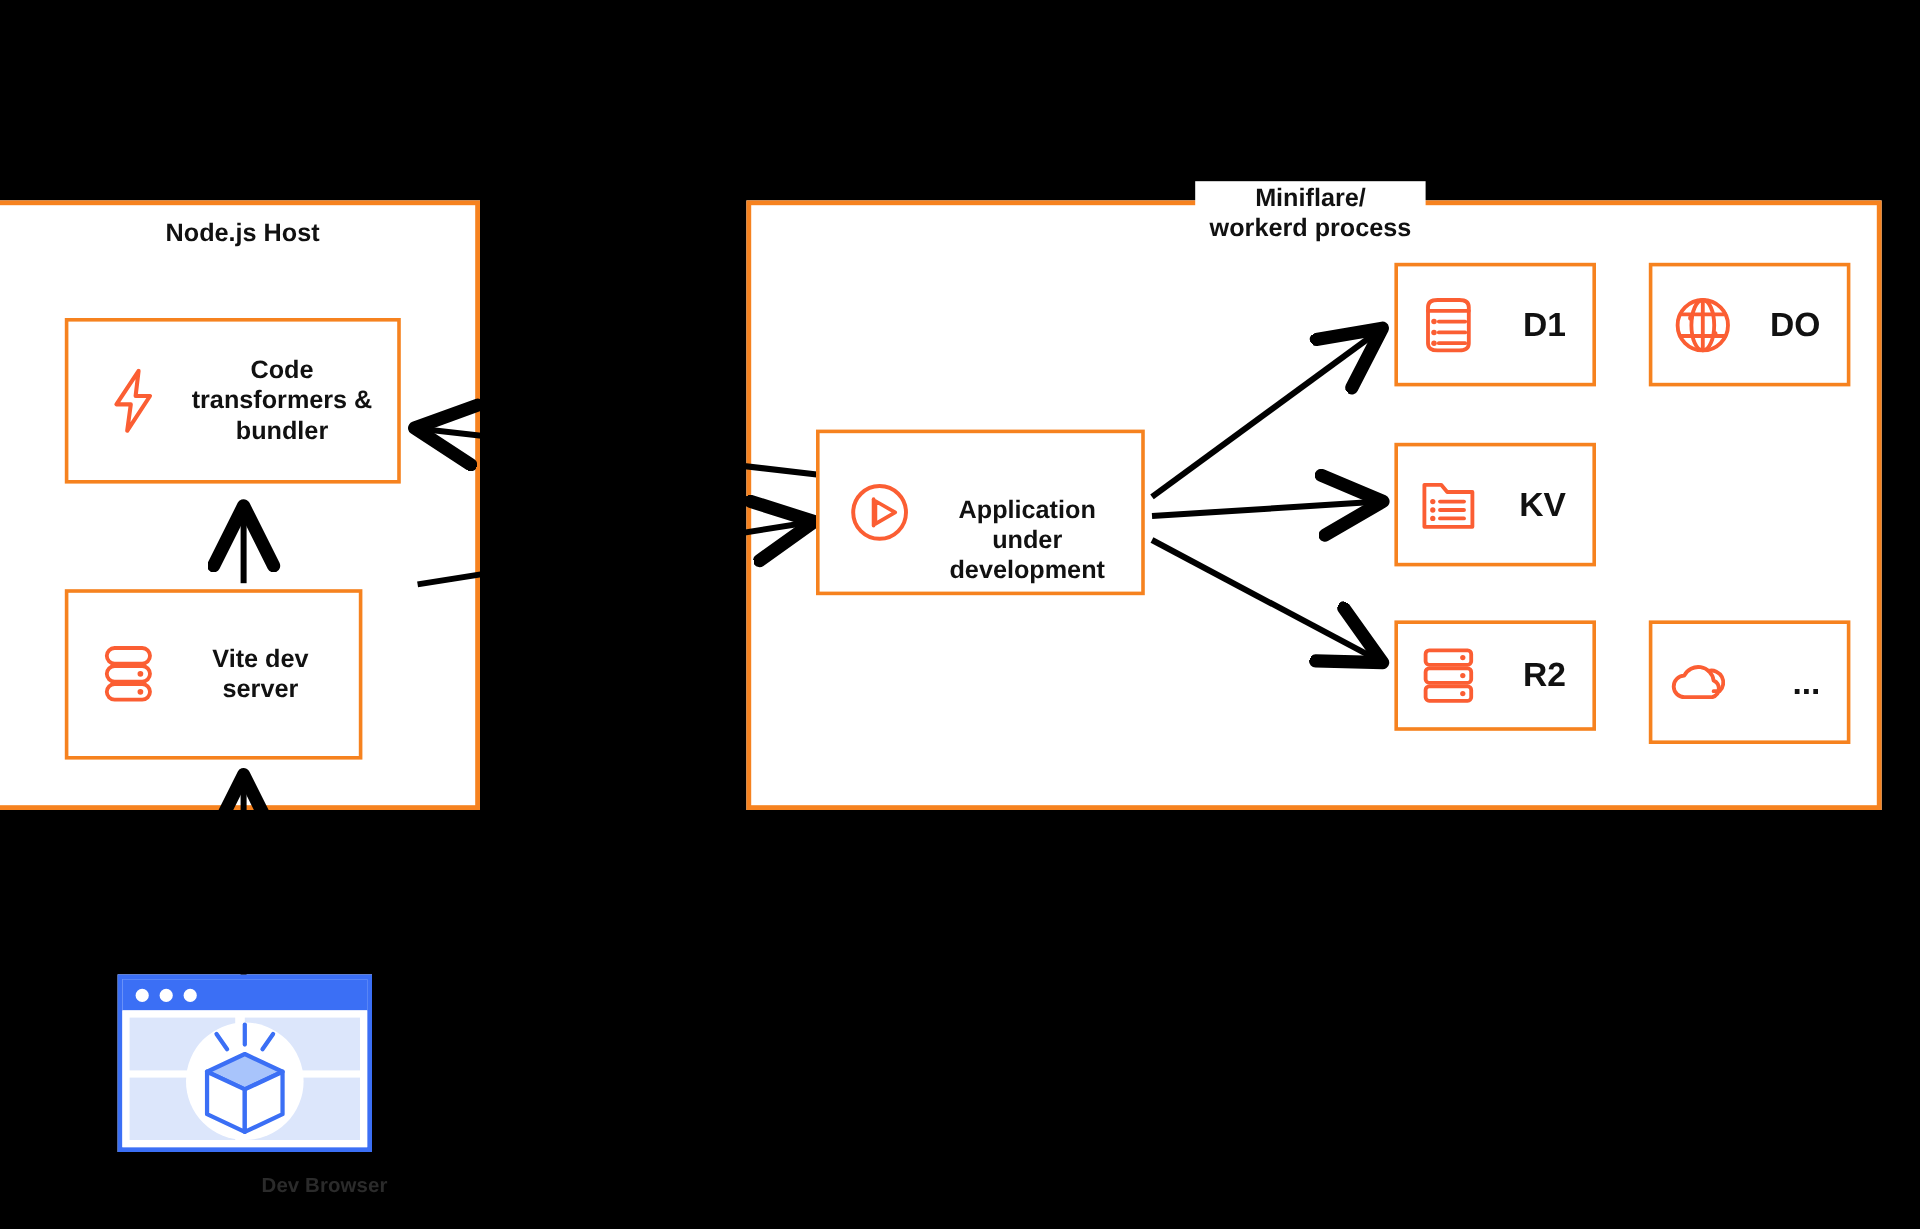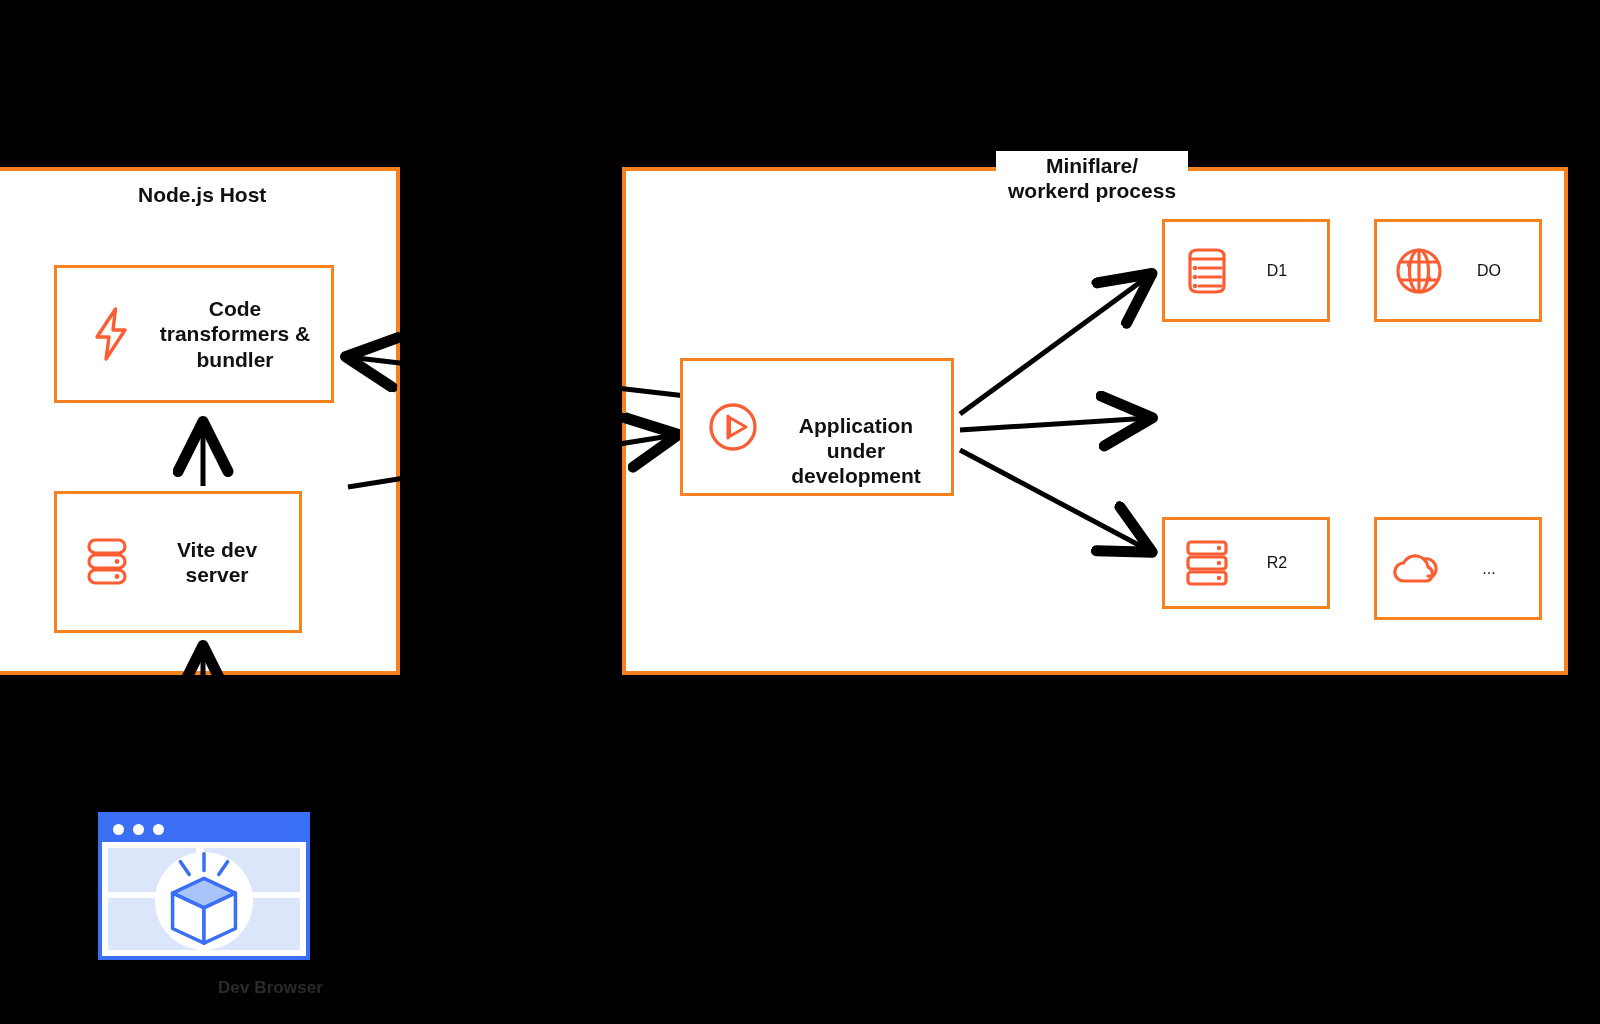--- a/index.html
+++ b/index.html
@@ -90,21 +90,21 @@
   
   .tile{
     position:absolute;
     background:#ffffff;
     border:3px solid #f6821f;
     box-sizing:border-box;
     display:flex;align-items:center;
     z-index:4;
   }
   .tile .ico{width:84px;flex:0 0 auto;display:flex;align-items:center;justify-content:center;}
-  .tile .lbl{font-size:16px;font-weight:400;color:#111111;flex:1;text-align:center;margin-right:22px;}
+  .tile .lbl{font-size:28px;font-weight:700;color:#111111;flex:1;text-align:right;margin-right:22px;}
 
   #tile-d1{left:1162px;top:219px;width:168px;height:103px;}
   #tile-do{left:1374px;top:219px;width:168px;height:103px;}
   #tile-kv{left:1162px;top:369px;width:168px;height:103px;}
   #tile-ai{left:1374px;top:369px;width:168px;height:103px;}
   #tile-r2{left:1162px;top:517px;width:168px;height:92px;}
   #tile-more{left:1374px;top:517px;width:168px;height:103px;}
 
   
   svg.arrows{position:absolute;left:0;top:0;width:1600px;height:1024px;overflow:visible;pointer-events:none;}
@@ -229,20 +229,36 @@
           <path d="M6,35 H46"></path>
           <path d="M26,5 V47"></path>
         </g>
         <circle cx="16" cy="20" r="2.2" fill="#fb5e33"></circle>
         <circle cx="36" cy="33" r="2.2" fill="#fb5e33"></circle>
       </svg>
     </span>
     <span class="lbl">DO</span>
   </div>
 
+  <div id="tile-kv" class="tile">
+    <span class="ico">
+      <svg width="50" height="46" viewBox="0 0 50 46" aria-hidden="true">
+        <g fill="none" stroke="#fb5e33" stroke-width="3.2" stroke-linejoin="round" stroke-linecap="round">
+          <path d="M5,41 V6 h14 l5,6 h21 v29 z"></path>
+          <path d="M18,20 H38"></path>
+          <path d="M18,27 H38"></path>
+          <path d="M18,34 H38"></path>
+        </g>
+        <circle cx="12" cy="20" r="2.2" fill="#fb5e33"></circle>
+        <circle cx="12" cy="27" r="2.2" fill="#fb5e33"></circle>
+        <circle cx="12" cy="34" r="2.2" fill="#fb5e33"></circle>
+      </svg>
+    </span>
+    <span class="lbl">KV</span>
+  </div>
 
 
   <div id="tile-r2" class="tile">
     <span class="ico">
       <svg width="48" height="52" viewBox="0 0 48 52" aria-hidden="true">
         <g fill="none" stroke="#fb5e33" stroke-width="3.2" stroke-linejoin="round">
           <rect x="5" y="5" width="38" height="12" rx="3"></rect>
           <rect x="5" y="20" width="38" height="12" rx="3"></rect>
           <rect x="5" y="35" width="38" height="12" rx="3"></rect>
         </g>

